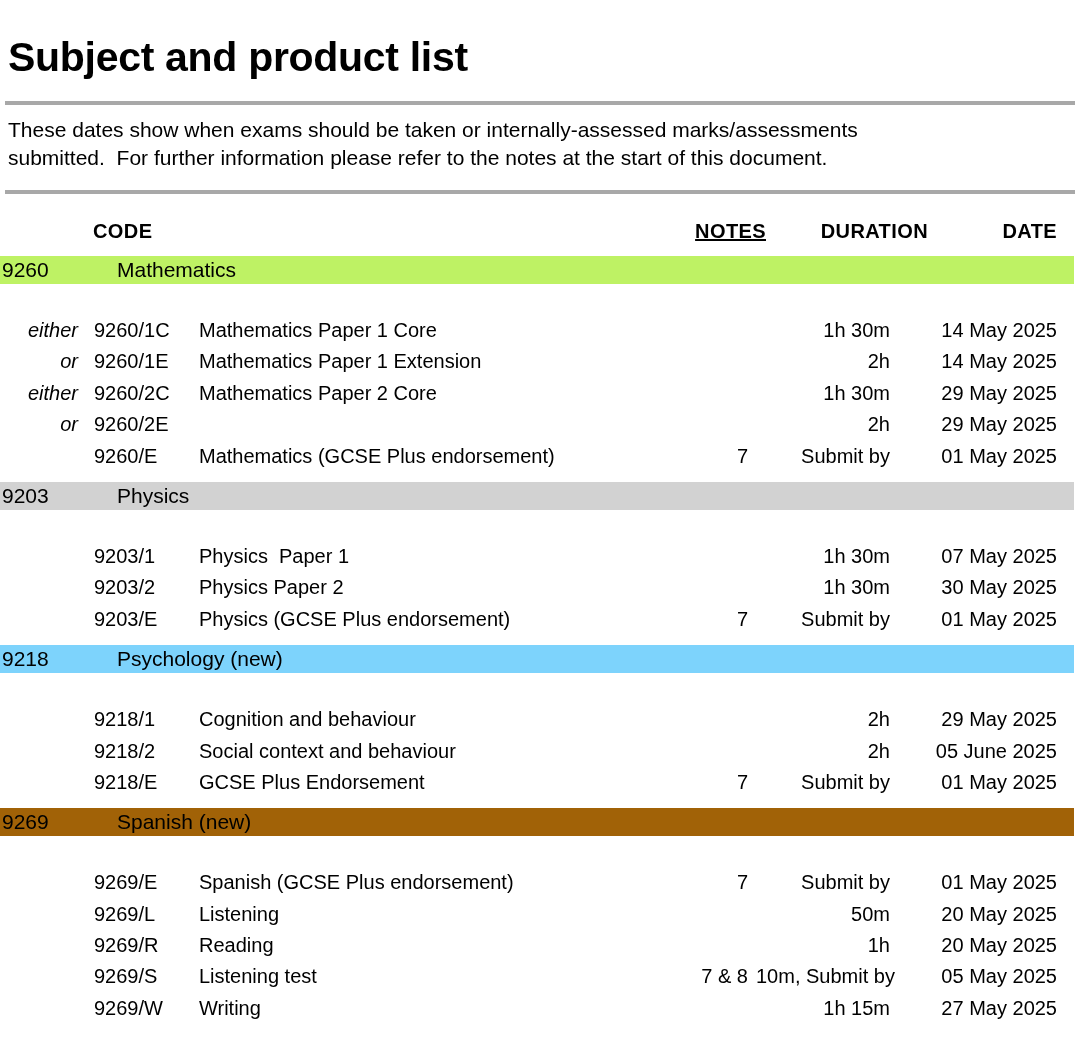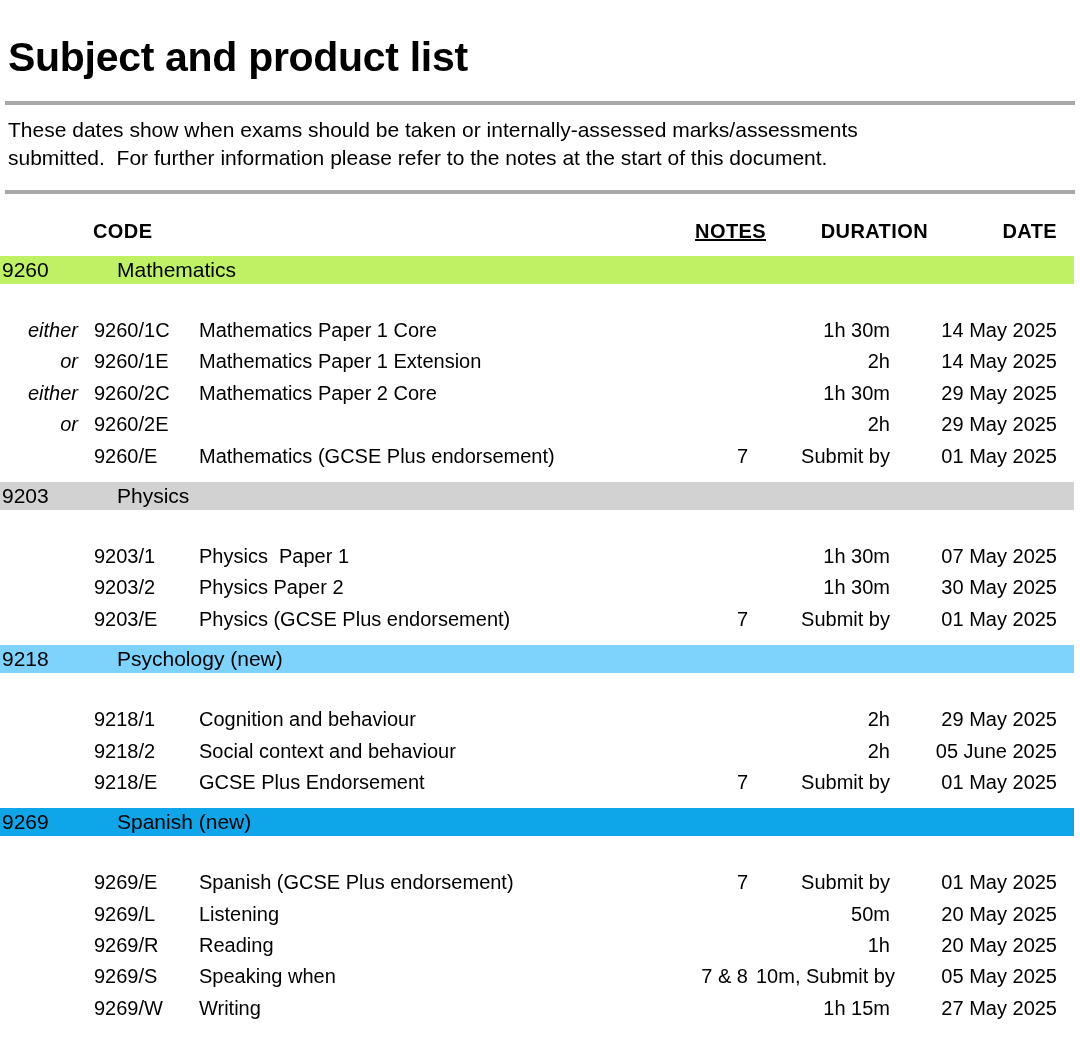--- a/index.html
+++ b/index.html
@@ -243,21 +243,21 @@
         </div>
         <div class="row">
           <span class="cell c-eo"></span>
           <span class="cell c-code">9218/E</span>
           <span class="cell c-desc">GCSE Plus Endorsement</span>
           <span class="cell c-notes">7</span>
           <span class="cell c-dur">Submit by</span>
           <span class="cell c-date">01 May 2025</span>
         </div>
         <div class="gap-before-band"></div>
-        <div class="band" style="background: #0ea5e9;">
+        <div class="band" style="background: #a16207;">
           <span class="cell b-code">9269</span>
           <span class="cell b-name">Spanish (new)</span>
         </div>
         <div class="gap-after-band"></div>
         <div class="row">
           <span class="cell c-eo"></span>
           <span class="cell c-code">9269/E</span>
           <span class="cell c-desc">Spanish (GCSE Plus endorsement)</span>
           <span class="cell c-notes">7</span>
           <span class="cell c-dur">Submit by</span>
@@ -275,21 +275,21 @@
           <span class="cell c-eo"></span>
           <span class="cell c-code">9269/R</span>
           <span class="cell c-desc">Reading</span>
           <span class="cell c-notes"></span>
           <span class="cell c-dur">1h</span>
           <span class="cell c-date">20 May 2025</span>
         </div>
         <div class="row">
           <span class="cell c-eo"></span>
           <span class="cell c-code">9269/S</span>
-          <span class="cell c-desc">Speaking when</span>
+          <span class="cell c-desc">Listening test</span>
           <span class="cell c-notes">7 &amp; 8</span>
           <span class="cell c-dur">10m, Submit by</span>
           <span class="cell c-date">05 May 2025</span>
         </div>
         <div class="row">
           <span class="cell c-eo"></span>
           <span class="cell c-code">9269/W</span>
           <span class="cell c-desc">Writing</span>
           <span class="cell c-notes"></span>
           <span class="cell c-dur">1h 15m</span>

